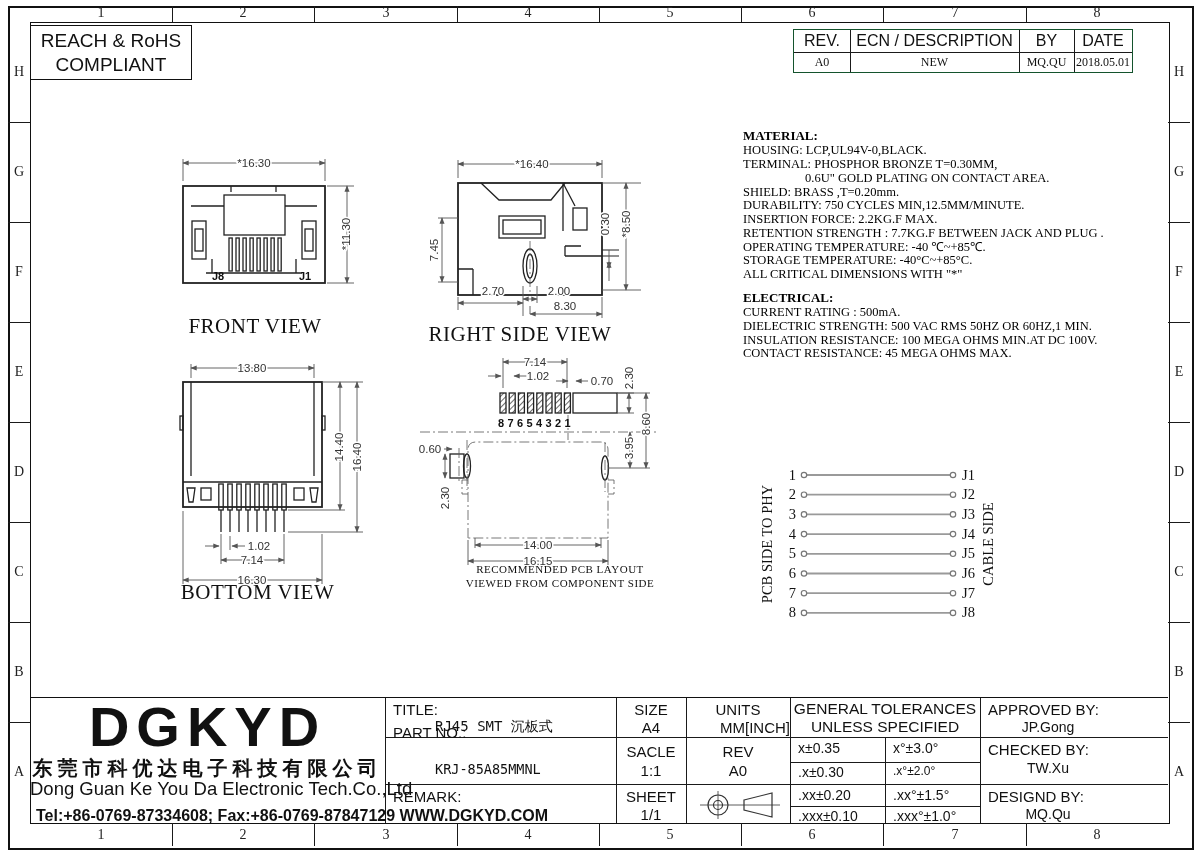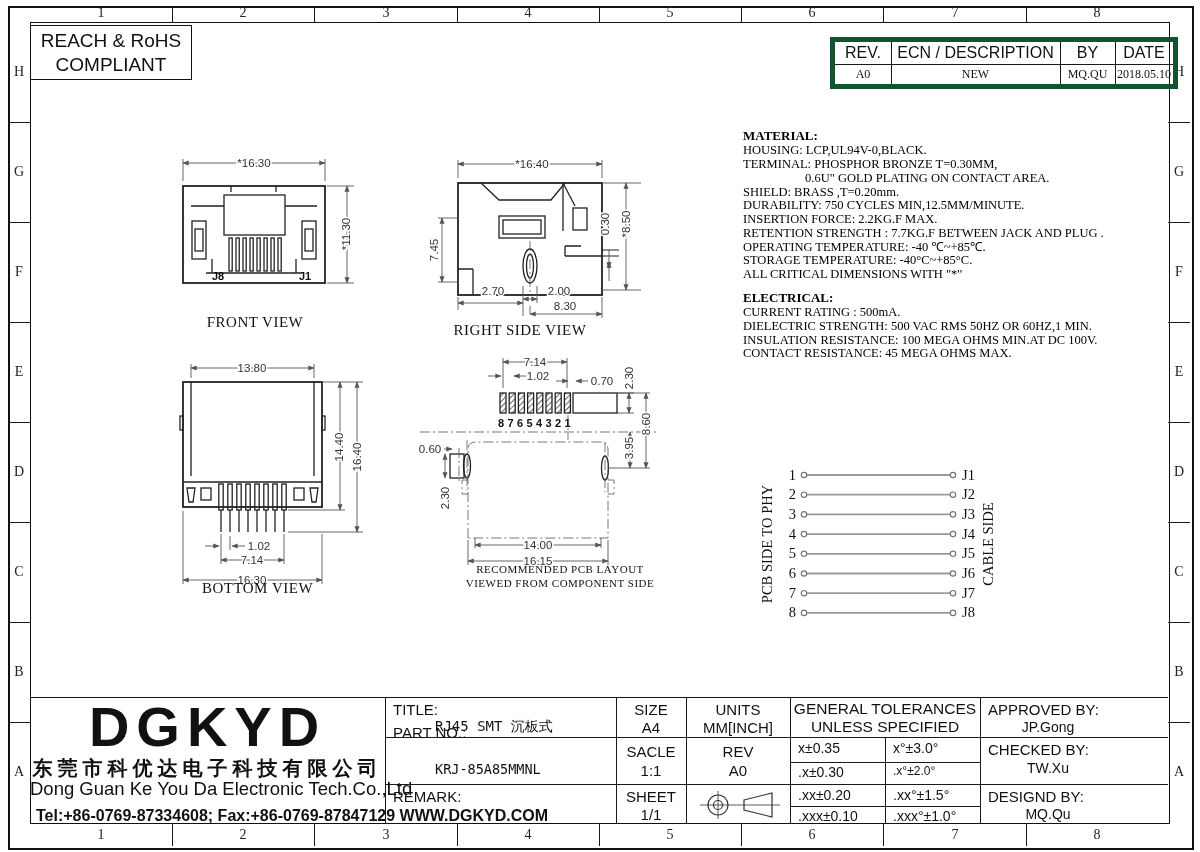--- a/index.html
+++ b/index.html
@@ -3,21 +3,21 @@
 <meta charset="utf-8">
 <style>
   html,body{margin:0;padding:0;background:#e8e8e8;}
   #sheet{position:relative;width:1200px;height:852px;background:#fff;overflow:hidden;
          font-family:"Liberation Sans",sans-serif;color:#111;}
   .abs{position:absolute;}
   .hline{position:absolute;background:#1a1a1a;height:1px;}
   .vline{position:absolute;background:#1a1a1a;width:1px;}
   .gridlab{position:absolute;font-family:"Liberation Serif",serif;font-size:14px;color:#222;
            text-align:center;}
-  .caption{position:absolute;font-family:"Liberation Serif",serif;font-size:15px;color:#111;
+  .caption{position:absolute;font-family:"Liberation Serif",serif;font-size:21px;color:#111;
            text-align:center;letter-spacing:0.5px;}
   .spec{position:absolute;left:743px;top:120px;width:436px;font-family:"Liberation Serif",serif;
         font-size:12.5px;line-height:1.1;color:#000;}
   .spec h4{margin:9px 0 1px 0;font-size:13px;}
   .spec div{white-space:nowrap;}
   .spec .ind{padding-left:62px;}
   svg{position:absolute;overflow:visible;}
   svg .body{stroke:#222;fill:none;stroke-width:1.3;}
   svg .thick{stroke-width:1.8;}
   svg .dim{stroke:#555;stroke-width:0.9;fill:none;}
@@ -105,33 +105,33 @@
   <div class="gridlab" style="left:1168px;top:664px;width:22px">B</div>
   <div class="gridlab" style="left:1168px;top:764px;width:22px">A</div>
 
   <div class="abs" style="left:30px;top:25px;width:160px;height:53px;border:1.5px solid #111;
               display:flex;flex-direction:column;justify-content:center;text-align:center;
               font-size:19px;line-height:1.25;">
     <div>REACH &amp; RoHS</div>
     <div>COMPLIANT</div>
   </div>
 
-  <div class="abs" style="left:830px;top:29px;width:338px;height:42px;border:5px solid #14532d;margin-top:8px;">
+  <div class="abs" style="left:793px;top:29px;width:338px;height:42px;border:1px solid #14532d;">
     <div class="vline" style="left:56px;top:0;height:42px"></div>
     <div class="vline" style="left:225px;top:0;height:42px"></div>
     <div class="vline" style="left:280px;top:0;height:42px"></div>
     <div class="hline" style="left:0;top:22px;width:338px"></div>
     <div class="revhead" style="left:0;top:2px;width:56px">REV.</div>
     <div class="revhead" style="left:56px;top:2px;width:169px">ECN / DESCRIPTION</div>
     <div class="revhead" style="left:225px;top:2px;width:55px">BY</div>
     <div class="revhead" style="left:280px;top:2px;width:58px">DATE</div>
     <div class="revcell" style="left:0;top:25px;width:56px">A0</div>
     <div class="revcell" style="left:56px;top:25px;width:169px">NEW</div>
     <div class="revcell" style="left:225px;top:25px;width:55px">MQ.QU</div>
-    <div class="revcell" style="left:280px;top:25px;width:58px">2018.05.10</div>
+    <div class="revcell" style="left:280px;top:25px;width:58px">2018.05.01</div>
   </div>
 
   <div class="spec">
     <h4>MATERIAL:</h4>
     <div>HOUSING: LCP,UL94V-0,BLACK.</div>
     <div>TERMINAL: PHOSPHOR BRONZE T=0.30MM,</div>
     <div class="ind">0.6U" GOLD PLATING ON CONTACT AREA.</div>
     <div>SHIELD: BRASS ,T=0.20mm.</div>
     <div>DURABILITY: 750 CYCLES MIN,12.5MM/MINUTE.</div>
     <div>INSERTION FORCE: 2.2KG.F MAX.</div>
@@ -424,21 +424,21 @@
 
     <div class="tb-lab" style="left:363px;top:3px;">TITLE:</div>
     <div class="tb-lab mono" style="left:405px;top:20px;font-size:14px;">RJ45 SMT 沉板式</div>
     <div class="tb-lab" style="left:363px;top:26px;">PART NO.:</div>
     <div class="tb-lab mono" style="left:405px;top:63px;font-size:13.5px;">KRJ-85A85MMNL</div>
     <div class="tb-lab" style="left:363px;top:90px;">REMARK:</div>
 
     <div class="tb-val" style="left:586px;top:3px;width:70px;">SIZE</div>
     <div class="tb-val" style="left:586px;top:21px;width:70px;">A4</div>
     <div class="tb-val" style="left:656px;top:3px;width:104px;">UNITS</div>
-    <div class="tb-val" style="left:656px;top:21px;width:104px;">MM[INCH]</div>
+    <div class="tb-val" style="left:656px;top:21px;width:104px;text-align:right;">MM[INCH]</div>
     <div class="tb-val" style="left:586px;top:45px;width:70px;">SACLE</div>
     <div class="tb-val" style="left:586px;top:64px;width:70px;">1:1</div>
     <div class="tb-val" style="left:656px;top:45px;width:104px;">REV</div>
     <div class="tb-val" style="left:656px;top:64px;width:104px;">A0</div>
     <div class="tb-val" style="left:586px;top:90px;width:70px;">SHEET</div>
     <div class="tb-val" style="left:586px;top:108px;width:70px;">1/1</div>
 
     <svg style="left:668px;top:90px;" width="84" height="34" viewBox="0 0 84 34">
       <g stroke="#333" fill="none" stroke-width="1.2">
         <line x1="2" y1="17" x2="82" y2="17" stroke-width="0.8"></line>

